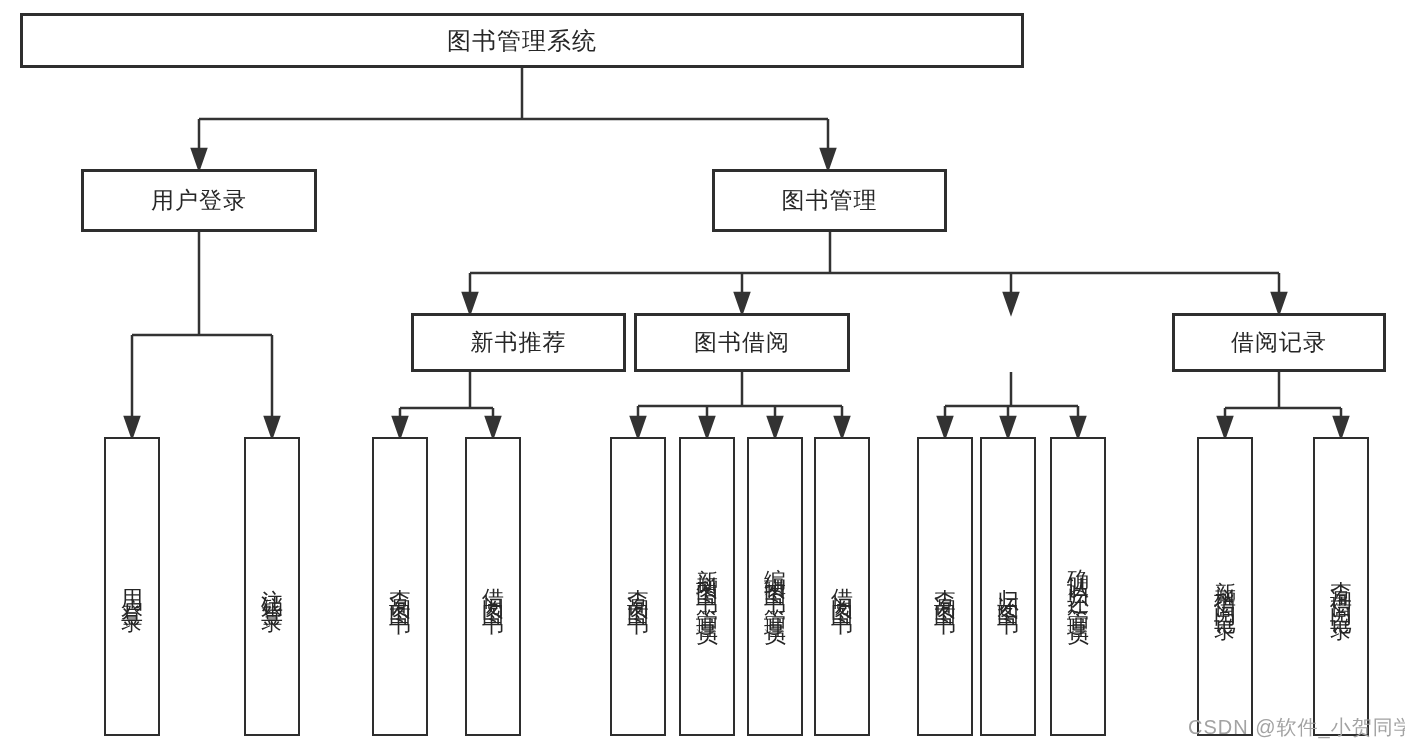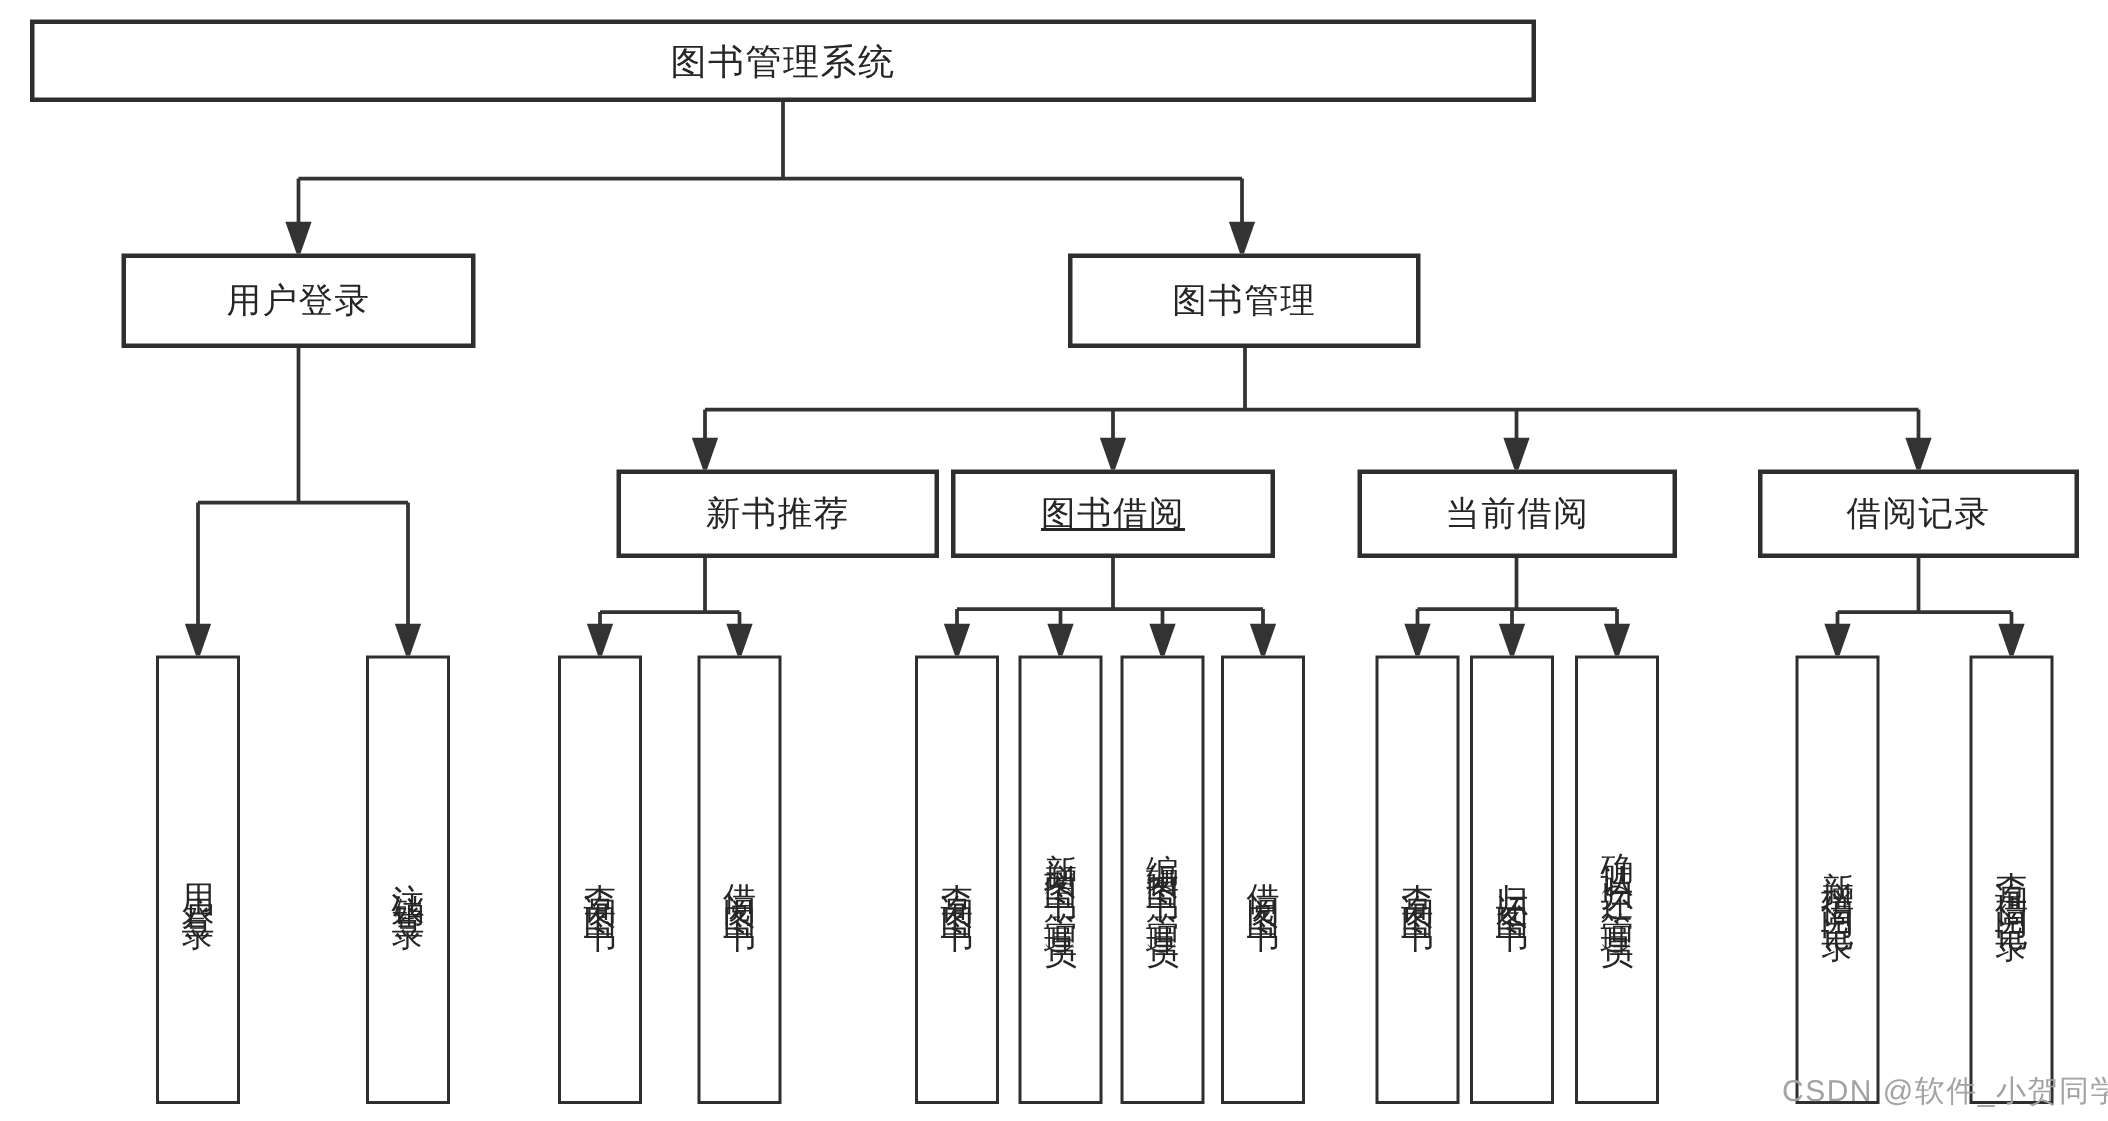--- a/index.html
+++ b/index.html
@@ -145,22 +145,21 @@
       <polygon points="1334,417 1348,417 1341,437"></polygon>
     </g>
   </svg>
 
   <div class="hbox" style="left:20px; top:13px; width:1004px; height:55px; font-size:24px;">图书管理系统</div>
 
   <div class="hbox" style="left:81px; top:169px; width:236px; height:63px;">用户登录</div>
   <div class="hbox" style="left:712px; top:169px; width:235px; height:63px;text-align:right;">图书管理</div>
 
   <div class="hbox" style="left:363px; top:313px; width:215px; height:59px;margin-left:48px;">新书推荐</div>
-  <div class="hbox" style="left:634px; top:313px; width:216px; height:59px;text-decoration:underline;">图书借阅</div>
-  <div class="hbox" style="left:905px; top:313px; width:213px; height:59px;">当前借阅</div>
+  <div class="hbox" style="left:634px; top:313px; width:216px; height:59px;">图书借阅</div>
   <div class="hbox" style="left:1172px; top:313px; width:214px; height:59px;">借阅记录</div>
 
   <div class="vbox" style="left:104px;">
     <span class="vtext">用户登录</span>
   </div>
   <div class="vbox" style="left:244px;">
     <span class="vtext">注销登录</span>
   </div>
 
   <div class="vbox" style="left:372px;">

